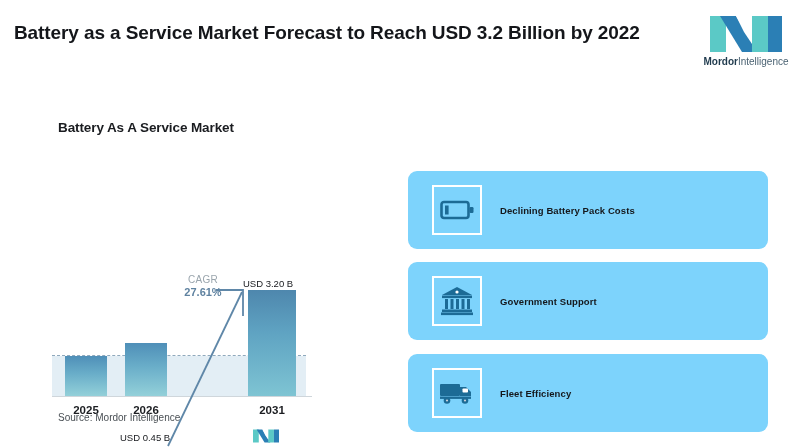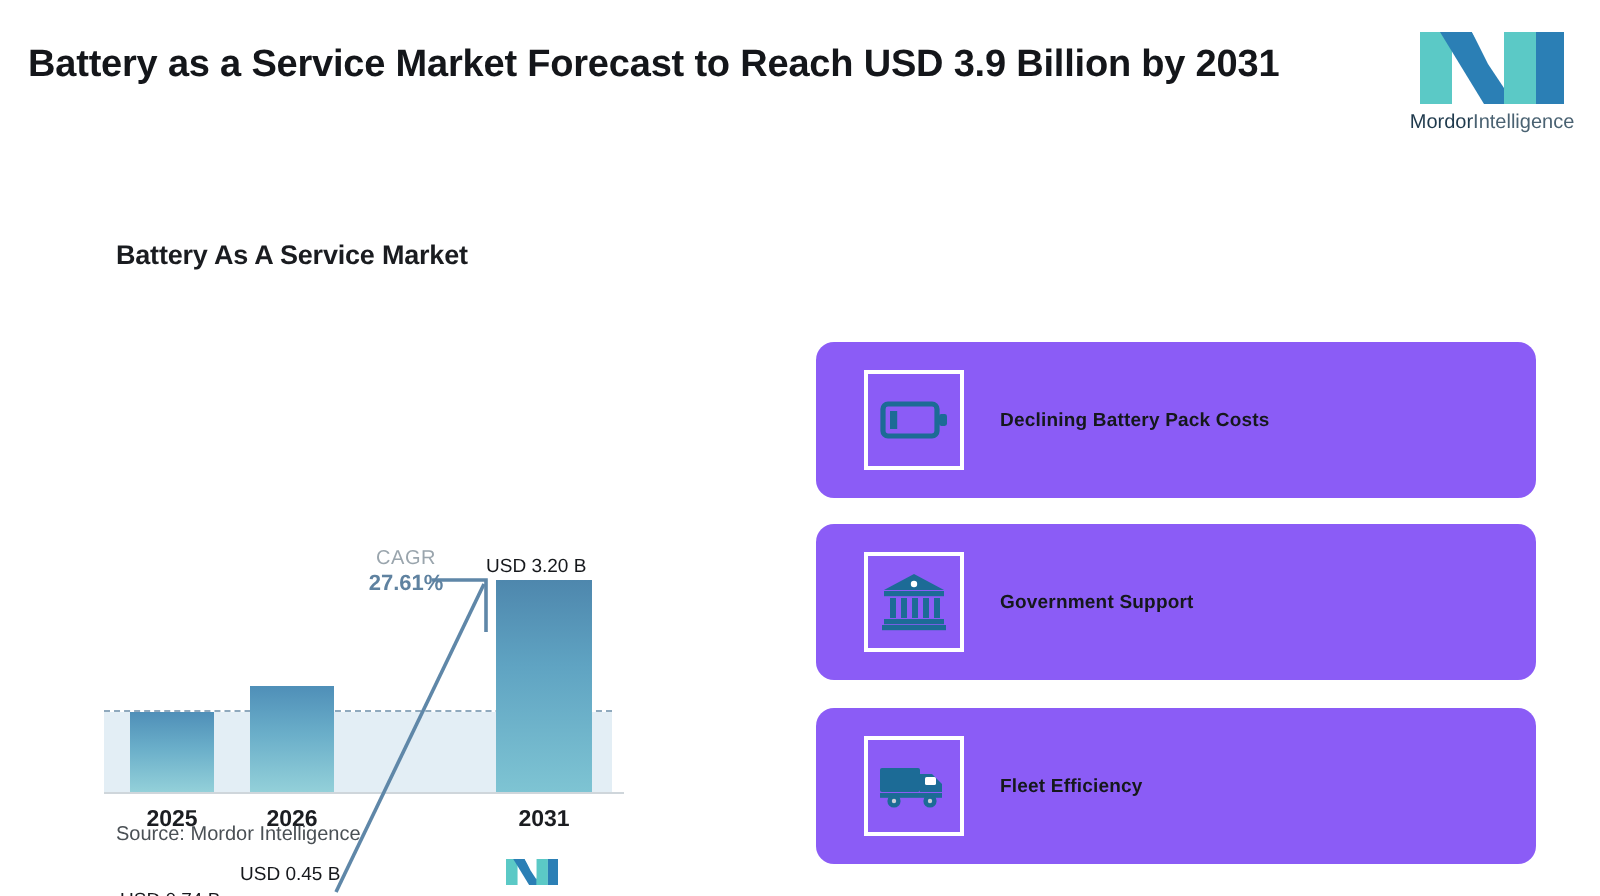--- a/index.html
+++ b/index.html
@@ -31,21 +31,21 @@
   }
   .logo-mark { position: relative; width: 92px; height: 40px; }
   .logo-mark svg { display: block; margin: 0 auto; }
   .logo-text {
     text-align: center;
     font-size: 10px;
     margin-top: 2px;
     white-space: nowrap;
     color: #2c3e50;
   }
-  .logo-text b { font-weight: normal; color: #1f3a4d; }
+  .logo-text b { font-weight: bold; color: #1f3a4d; }
   .logo-text span { color: #4a6272; }
 
   
   .chart-panel { position: absolute; left: 0; top: 108px; width: 390px; height: 340px; }
   .chart-title {
     position: absolute; left: 58px; top: 12px;
     font-size: 13.5px; font-weight: bold; color: #1a1c20;
     letter-spacing: -0.1px;
   }
   .chart-subtitle {
@@ -122,21 +122,21 @@
 
   
   .trends-title {
     position: absolute; left: 414px; top: 120px;
     font-size: 18px; font-weight: bold; color: #14161a;
     letter-spacing: -0.2px;
   }
   .card {
     position: absolute;
     left: 408px; width: 360px; height: 78px;
-    background: #8b5cf6;
+    background: #7dd3fc;
     border-radius: 9px;
   }
   .card-1 { top: 171px; }
   .card-2 { top: 262px; }
   .card-3 { top: 354px; }
 
   .card-icon {
     position: absolute;
     left: 24px; top: 14px;
     width: 50px; height: 50px;
@@ -149,21 +149,21 @@
     display: flex; align-items: center;
     font-size: 9.5px; font-weight: bold; color: #15181c;
     letter-spacing: 0.1px;
   }
 </style>
 </head>
 <body>
 
 <div id="root">
 
-  <div class="page-title">Battery as a Service Market Forecast to Reach USD 3.9 Billion by 2031</div>
+  <div class="page-title">Battery as a Service Market Forecast to Reach USD 3.2 Billion by 2022</div>
 
   <div class="logo-wrap">
     <div class="logo-mark">
       <svg width="72" height="40" viewBox="0 0 72 40">
         <polygon points="0,2 16,2 16,38 0,38" fill="#5bc9c6"></polygon>
         <polygon points="10,2 26,2 48,38 32,38" fill="#2b7fb5"></polygon>
         <polygon points="42,2 58,2 58,38 42,38" fill="#5bc9c6"></polygon>
         <polygon points="58,2 72,2 72,38 58,38" fill="#2b7fb5"></polygon>
         <polygon points="26,2 42,2 42,30 34,18" fill="#ffffff"></polygon>
       </svg>

